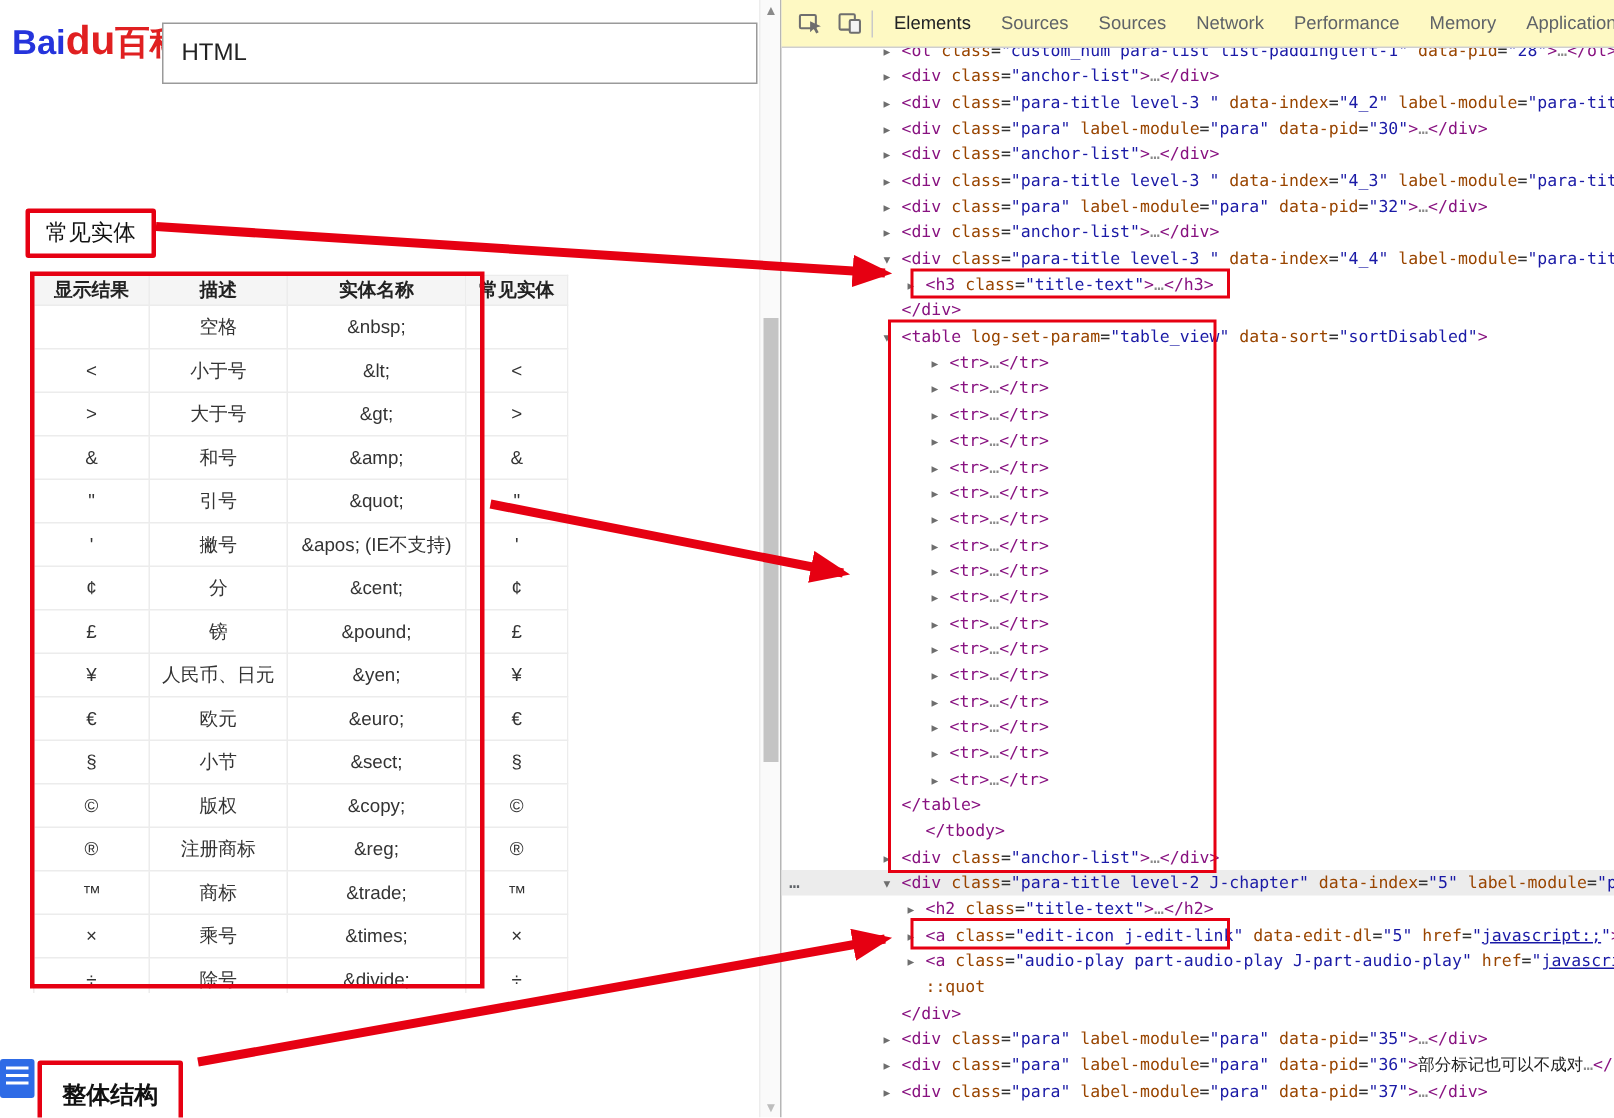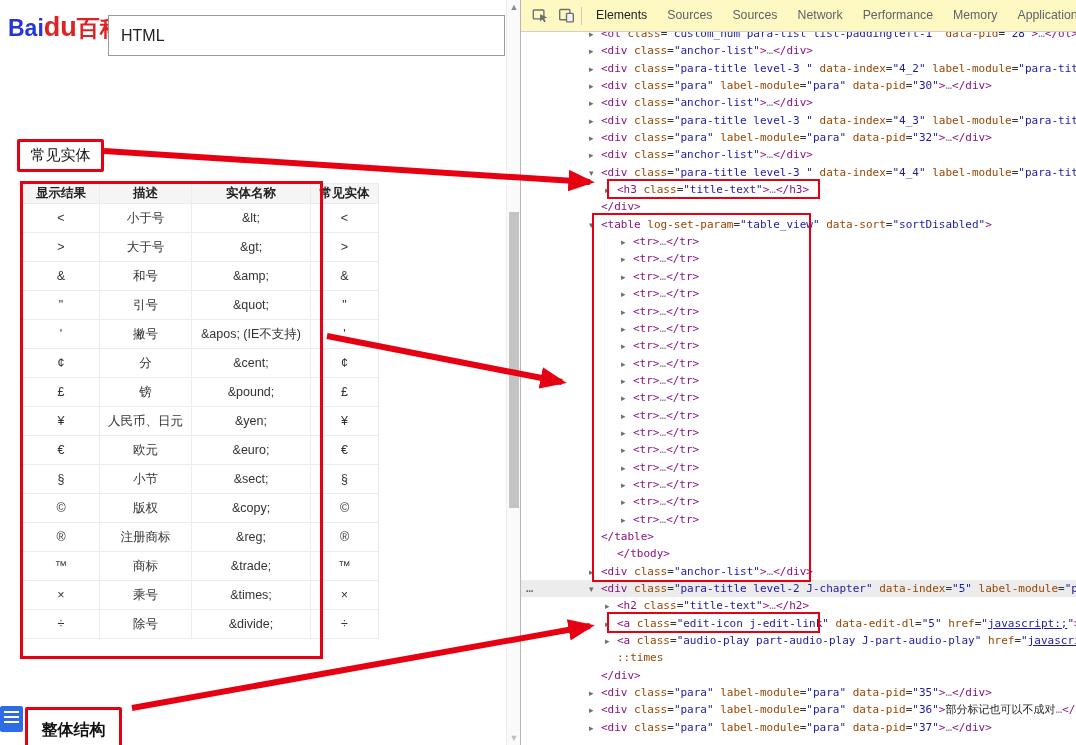--- a/index.html
+++ b/index.html
@@ -104,20 +104,26 @@
         </colgroup>
       <thead>
           <tr>
             <th>显示结果</th>
             <th>描述</th>
             <th>实体名称</th>
             <th>常见实体</th>
           </tr>
         </thead>
       <tbody>
+          <tr>
+            <td></td>
+            <td>空格</td>
+            <td>&amp;nbsp;</td>
+            <td></td>
+          </tr>
           <tr>
             <td>&lt;</td>
             <td>小于号</td>
             <td>&amp;lt;</td>
             <td>&lt;</td>
           </tr>
           <tr>
             <td>&gt;</td>
             <td>大于号</td>
             <td>&amp;gt;</td>
@@ -277,21 +283,21 @@
       <div class="tl" style="padding-left: 100px;"><span class="arr">▸</span><span class="tk-t">&lt;tr&gt;</span><span class="tk-d">…</span><span class="tk-t">&lt;/tr&gt;</span></div>
       <div class="tl" style="padding-left: 100px;"><span class="arr">▸</span><span class="tk-t">&lt;tr&gt;</span><span class="tk-d">…</span><span class="tk-t">&lt;/tr&gt;</span></div>
       <div class="tl" style="padding-left: 100px;"><span class="arr">▸</span><span class="tk-t">&lt;tr&gt;</span><span class="tk-d">…</span><span class="tk-t">&lt;/tr&gt;</span></div>
       <div class="tl" style="padding-left: 68px;"><span class="arr"></span><span class="tk-t">&lt;/table&gt;</span></div>
       <div class="tl" style="padding-left: 84px;"><span class="arr"></span><span class="tk-t">&lt;/tbody&gt;</span></div>
       <div class="tl" style="padding-left: 68px;"><span class="arr">▸</span><span class="tk-t">&lt;div</span><span class="tk-a"> class</span><span class="tk-p">=</span><span class="tk-v">"anchor-list"</span><span class="tk-t">&gt;</span><span class="tk-d">…</span><span class="tk-t">&lt;/div&gt;</span></div>
       <div class="tl hover" style="padding-left: 68px;"><span class="arr">▾</span><span class="tk-t">&lt;div</span><span class="tk-a"> class</span><span class="tk-p">=</span><span class="tk-v">"para-title level-2  J-chapter"</span><span class="tk-a"> data-index</span><span class="tk-p">=</span><span class="tk-v">"5"</span><span class="tk-a"> label-module</span><span class="tk-p">=</span><span class="tk-v">"para-title"</span><span class="dots">…</span></div>
       <div class="tl" style="padding-left: 84px;"><span class="arr">▸</span><span class="tk-t">&lt;h2</span><span class="tk-a"> class</span><span class="tk-p">=</span><span class="tk-v">"title-text"</span><span class="tk-t">&gt;</span><span class="tk-d">…</span><span class="tk-t">&lt;/h2&gt;</span></div>
       <div class="tl" style="padding-left: 84px;"><span class="arr">▸</span><span class="tk-t">&lt;a</span><span class="tk-a"> class</span><span class="tk-p">=</span><span class="tk-v">"edit-icon j-edit-link"</span><span class="tk-a"> data-edit-dl</span><span class="tk-p">=</span><span class="tk-v">"5"</span><span class="tk-a"> href</span><span class="tk-p">=</span><span class="tk-v">"</span><span class="tk-l">javascript:;</span><span class="tk-v">"</span><span class="tk-t">&gt;</span></div>
       <div class="tl" style="padding-left: 84px;"><span class="arr">▸</span><span class="tk-t">&lt;a</span><span class="tk-a"> class</span><span class="tk-p">=</span><span class="tk-v">"audio-play part-audio-play J-part-audio-play"</span><span class="tk-a"> href</span><span class="tk-p">=</span><span class="tk-v">"</span><span class="tk-l">javascript:;</span></div>
-      <div class="tl" style="padding-left: 84px;"><span class="arr"></span><span class="tk-a">::times</span></div>
+      <div class="tl" style="padding-left: 84px;"><span class="arr"></span><span class="tk-a">::quot</span></div>
       <div class="tl" style="padding-left: 68px;"><span class="arr"></span><span class="tk-t">&lt;/div&gt;</span></div>
       <div class="tl" style="padding-left: 68px;"><span class="arr">▸</span><span class="tk-t">&lt;div</span><span class="tk-a"> class</span><span class="tk-p">=</span><span class="tk-v">"para"</span><span class="tk-a"> label-module</span><span class="tk-p">=</span><span class="tk-v">"para"</span><span class="tk-a"> data-pid</span><span class="tk-p">=</span><span class="tk-v">"35"</span><span class="tk-t">&gt;</span><span class="tk-d">…</span><span class="tk-t">&lt;/div&gt;</span></div>
       <div class="tl" style="padding-left: 68px;"><span class="arr">▸</span><span class="tk-t">&lt;div</span><span class="tk-a"> class</span><span class="tk-p">=</span><span class="tk-v">"para"</span><span class="tk-a"> label-module</span><span class="tk-p">=</span><span class="tk-v">"para"</span><span class="tk-a"> data-pid</span><span class="tk-p">=</span><span class="tk-v">"36"</span><span class="tk-t">&gt;</span><span class="tk-x">部分标记也可以不成对</span><span class="tk-d">…</span><span class="tk-t">&lt;/div&gt;</span></div>
       <div class="tl" style="padding-left: 68px;"><span class="arr">▸</span><span class="tk-t">&lt;div</span><span class="tk-a"> class</span><span class="tk-p">=</span><span class="tk-v">"para"</span><span class="tk-a"> label-module</span><span class="tk-p">=</span><span class="tk-v">"para"</span><span class="tk-a"> data-pid</span><span class="tk-p">=</span><span class="tk-v">"37"</span><span class="tk-t">&gt;</span><span class="tk-d">…</span><span class="tk-t">&lt;/div&gt;</span></div>
     </div>
 </div>
 
 <div class="dt-box" id="box-h3"></div>
 <div class="dt-box" id="box-table"></div>
 <div class="dt-box" id="box-h2"></div>

